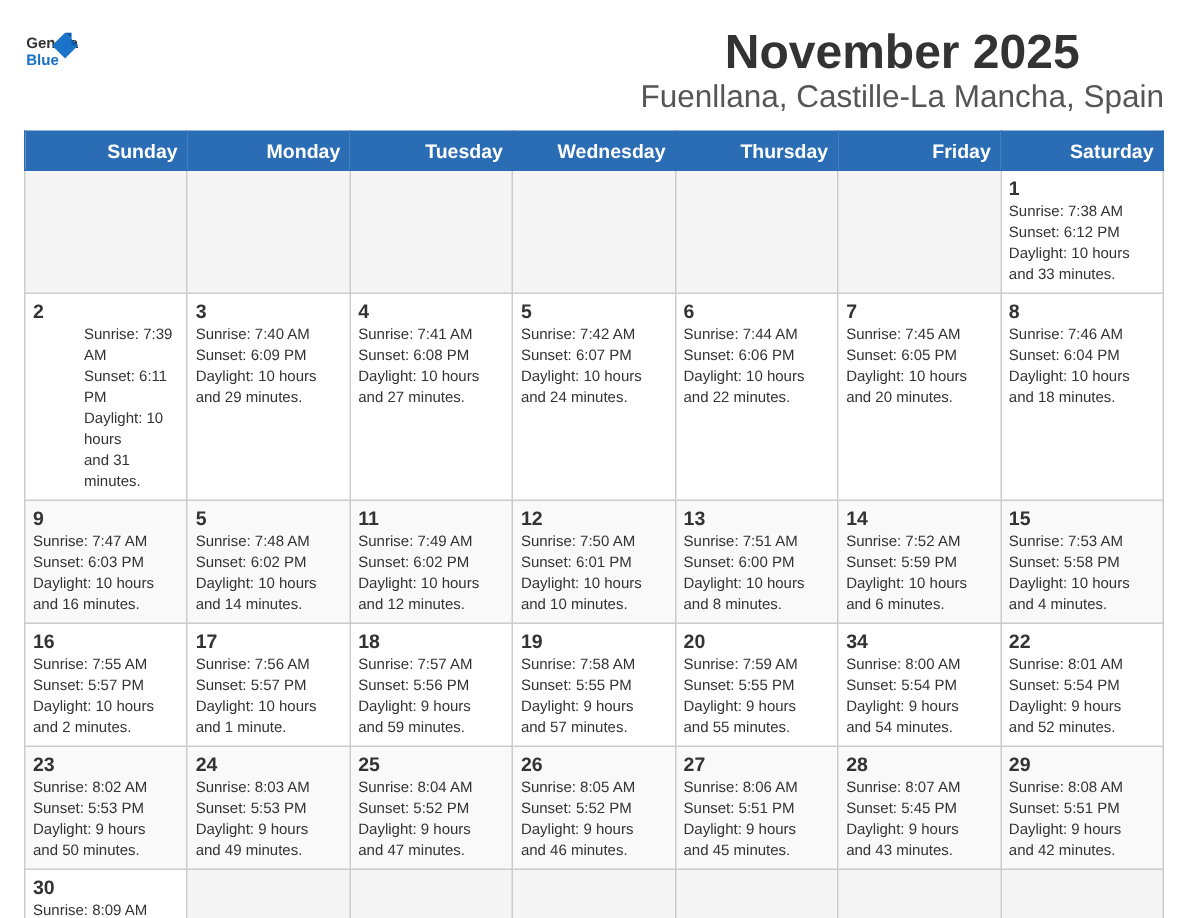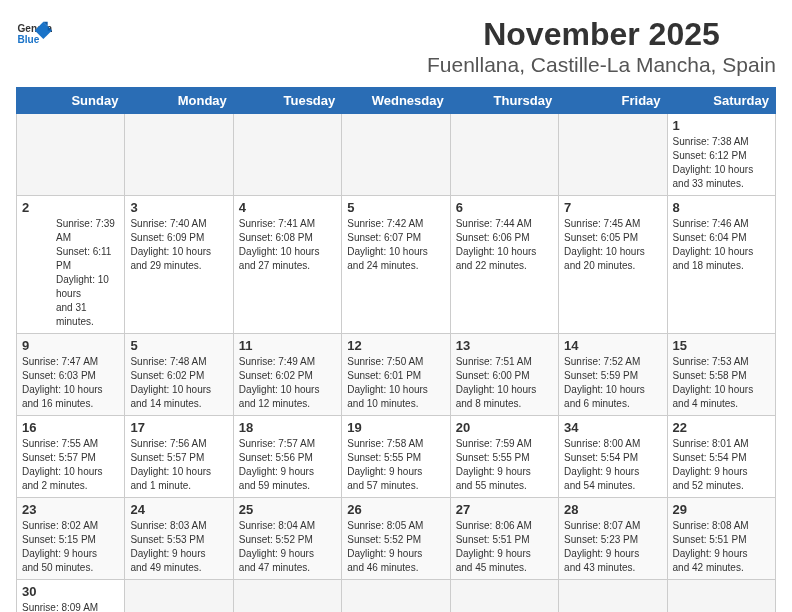--- a/index.html
+++ b/index.html
@@ -275,21 +275,21 @@
           <div class="day-info" style="white-space: pre-line;">Sunrise: 8:01 AM
 Sunset: 5:54 PM
 Daylight: 9 hours
 and 52 minutes.</div>
         </td>
       </tr>
       <tr class="row-alt">
         <td>
           <span class="day-number">23</span>
           <div class="day-info" style="white-space: pre-line;">Sunrise: 8:02 AM
-Sunset: 5:15 PM
+Sunset: 5:53 PM
 Daylight: 9 hours
 and 50 minutes.</div>
         </td>
         <td>
           <span class="day-number">24</span>
           <div class="day-info" style="white-space: pre-line;">Sunrise: 8:03 AM
 Sunset: 5:53 PM
 Daylight: 9 hours
 and 49 minutes.</div>
         </td>
@@ -310,21 +310,21 @@
         <td>
           <span class="day-number">27</span>
           <div class="day-info" style="white-space: pre-line;">Sunrise: 8:06 AM
 Sunset: 5:51 PM
 Daylight: 9 hours
 and 45 minutes.</div>
         </td>
         <td>
           <span class="day-number">28</span>
           <div class="day-info" style="white-space: pre-line;">Sunrise: 8:07 AM
-Sunset: 5:23 PM
+Sunset: 5:45 PM
 Daylight: 9 hours
 and 43 minutes.</div>
         </td>
         <td>
           <span class="day-number">29</span>
           <div class="day-info" style="white-space: pre-line;">Sunrise: 8:08 AM
 Sunset: 5:51 PM
 Daylight: 9 hours
 and 42 minutes.</div>
         </td>

